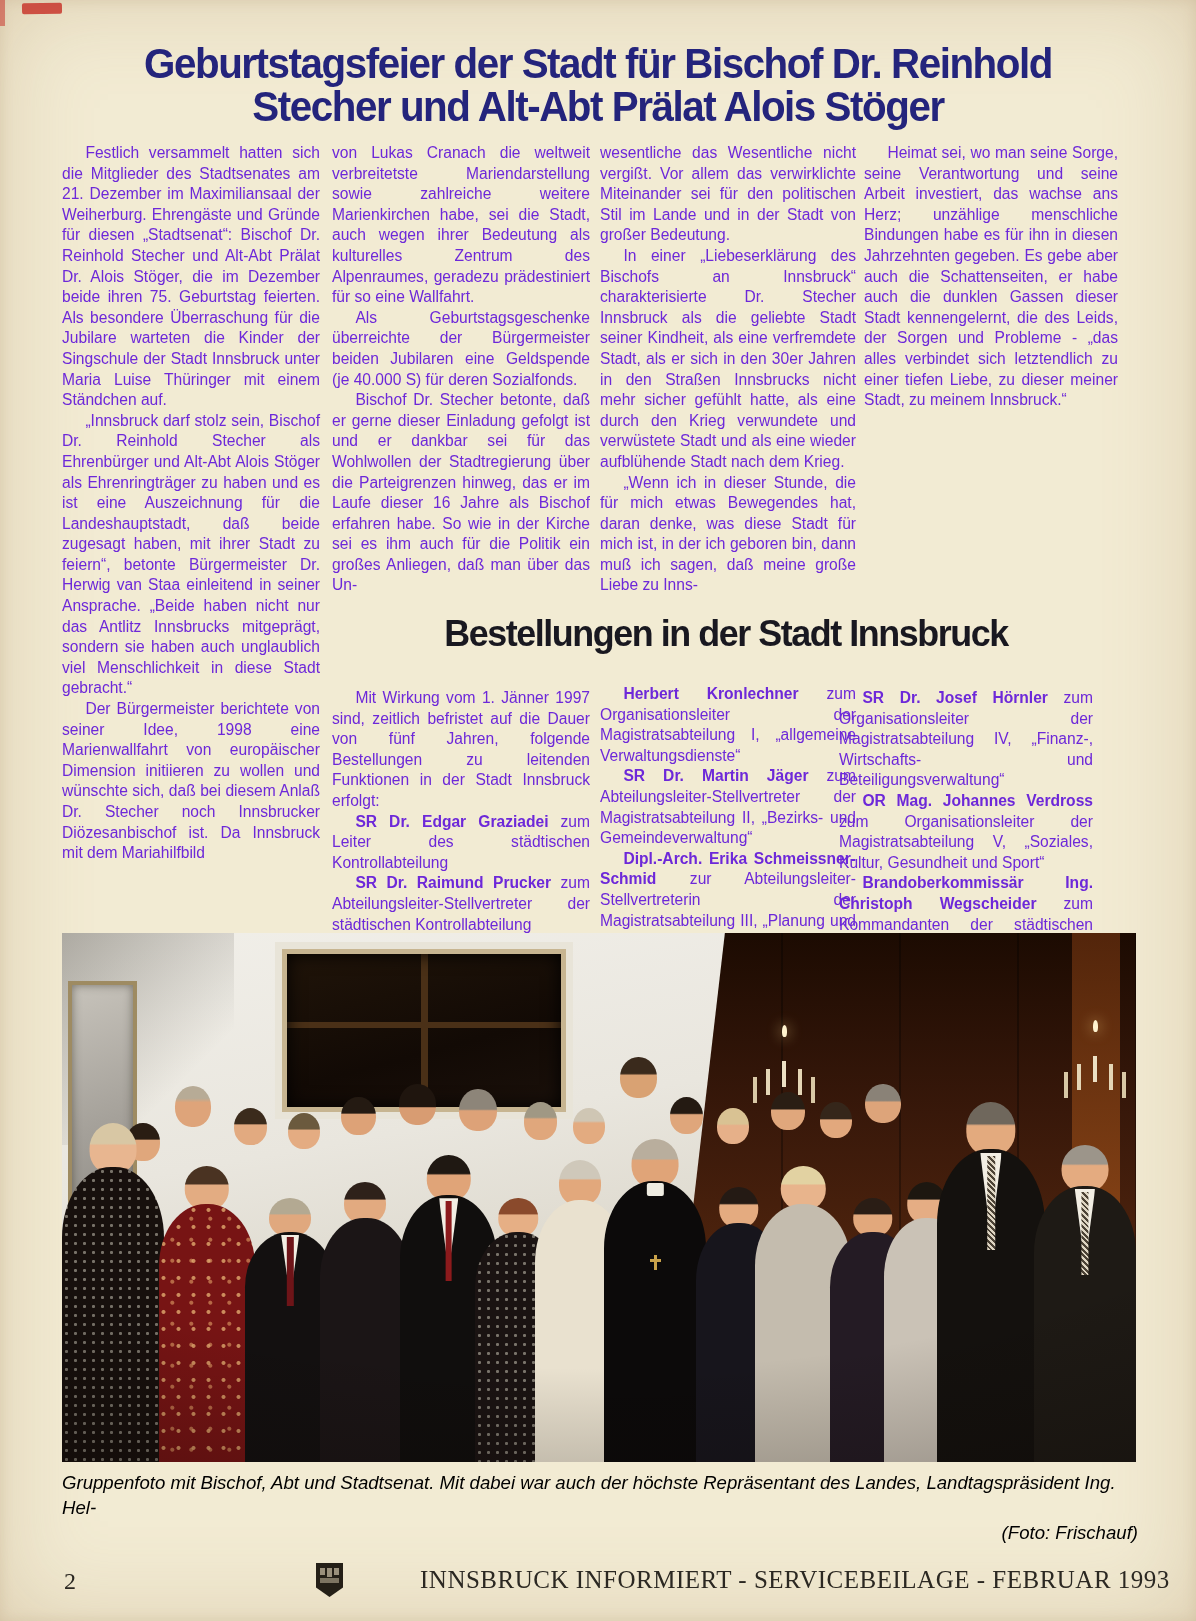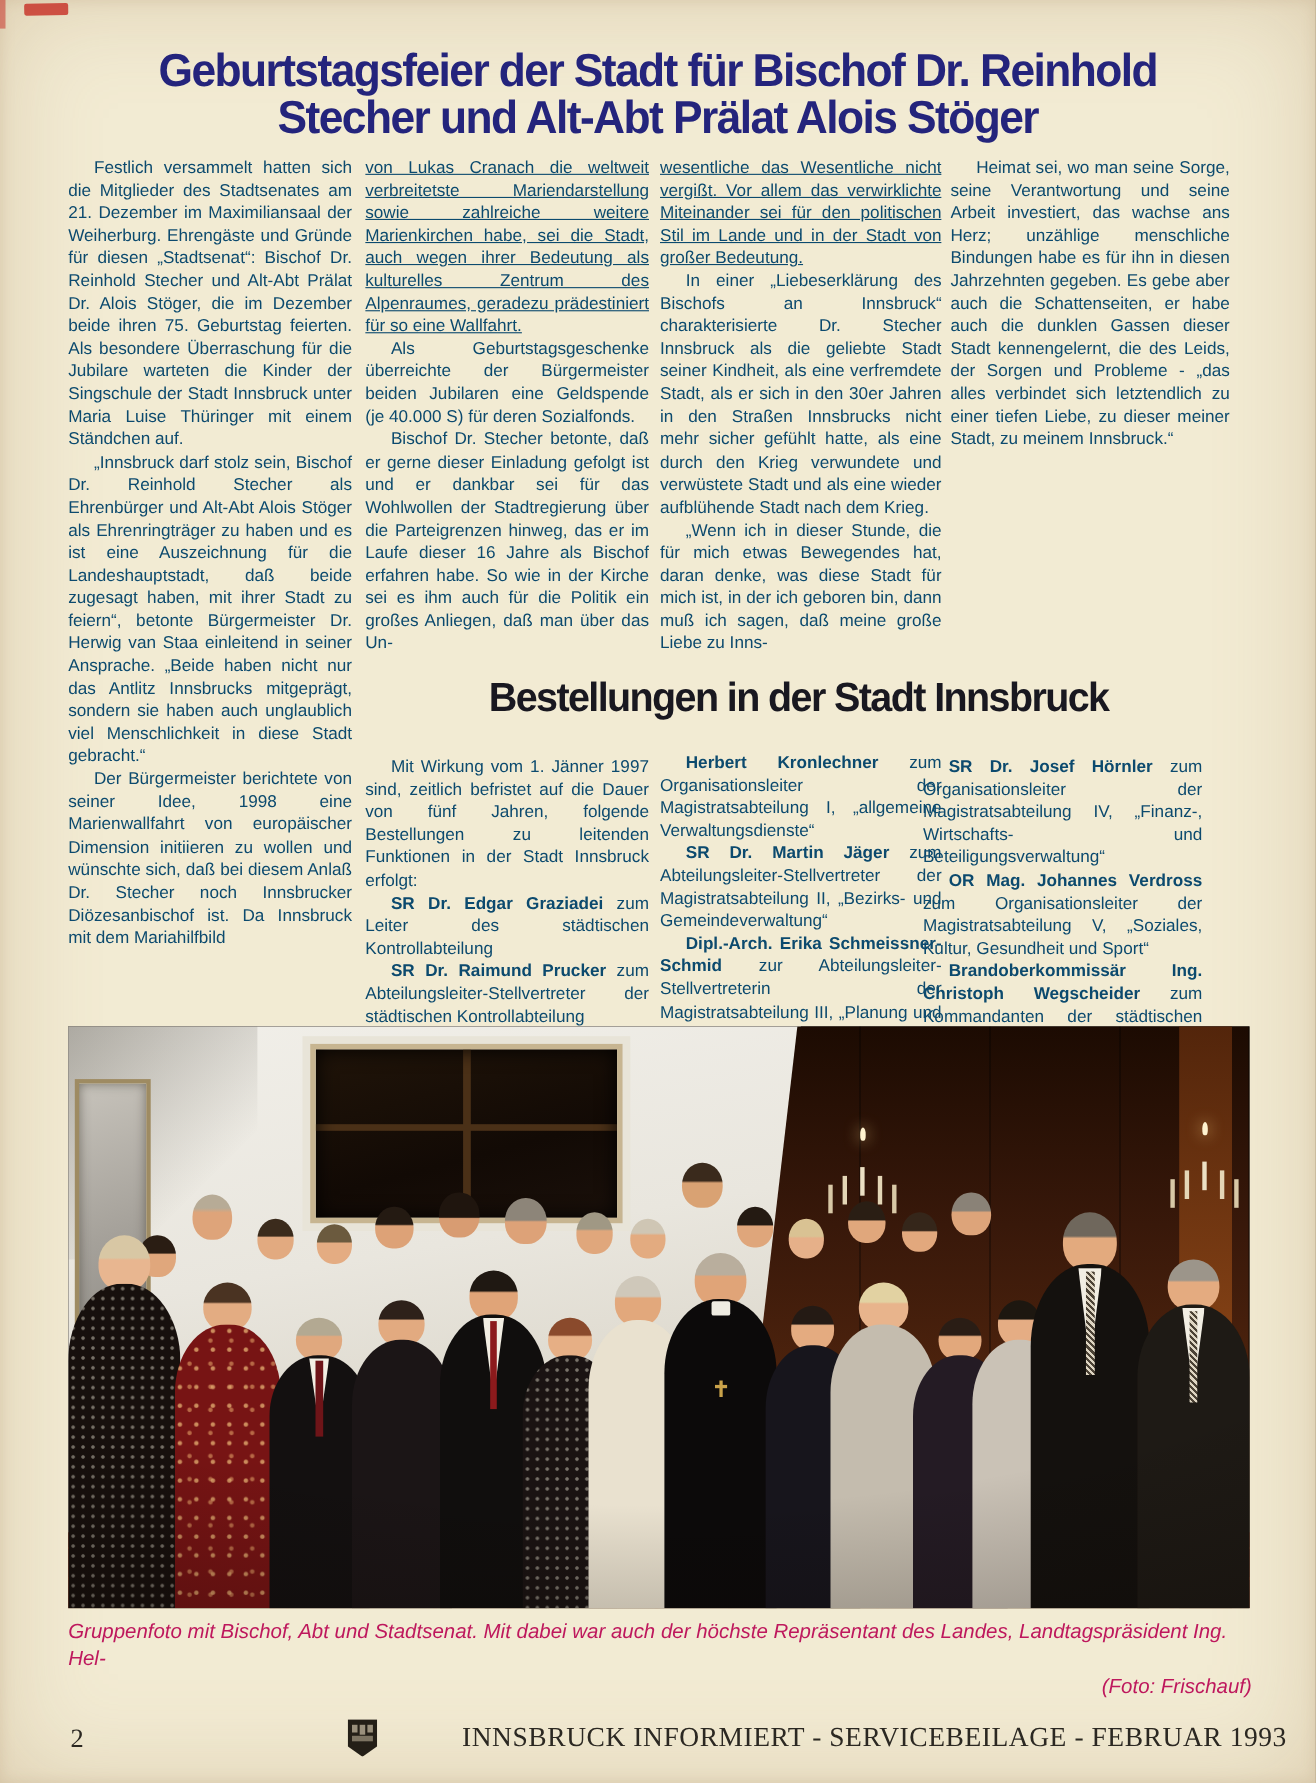--- a/index.html
+++ b/index.html
@@ -19,23 +19,23 @@
     color:#24247c;font-weight:700;font-size:42px;line-height:43px;letter-spacing:-1.5px;
     transform:scaleX(.96);
   }
   
   h2.head2{
     position:absolute;left:318px;top:614px;width:816px;margin:0;text-align:center;
     color:#191820;font-weight:700;font-size:37px;line-height:40px;letter-spacing:-1.5px;
     transform:scaleX(.97);
   }
 
-  .col{position:absolute;font-size:15.6px;line-height:20.6px;text-align:justify;color:#0c4a6e;}
+  .col{position:absolute;font-size:15.6px;line-height:20.6px;text-align:justify;color:#6d28d9;}
   .col p{margin:0;text-indent:1.5em;}
-  .col p.noind{text-indent:0;text-decoration:underline;}
+  .col p.noind{text-indent:0;}
   .c1{left:62px;top:143px;width:258px;height:790px;}
   .c2{left:332px;top:143px;width:258px;height:478px;overflow:hidden;}
   .c3{left:600px;top:143px;width:256px;height:478px;overflow:hidden;}
   .c4{left:864px;top:143px;width:254px;height:478px;overflow:hidden;}
   .ca{left:332px;top:688px;width:258px;height:218px;}
   .cb{left:600px;top:684px;width:256px;height:218px;}
   .cc{left:839px;top:688px;width:254px;height:218px;}
   .entry .nm{font-weight:700;}
 
   
@@ -86,21 +86,21 @@
   .p .t{position:absolute;top:15%;left:50%;transform:translateX(-50%);width:7%;height:26%;z-index:3;background:var(--tie,#6e1418);}
   .p .t.str{background:repeating-linear-gradient(45deg,#ded5c2 0 2px,#4c4336 2px 4px);}
   .p .x{position:absolute;top:36%;left:49%;width:3px;height:15px;background:#c9a24a;z-index:3;}
   .p .x::before{content:'';position:absolute;top:4px;left:-4px;width:11px;height:3px;background:#c9a24a;}
   .p .clr{position:absolute;top:13.5%;left:50%;transform:translateX(-50%);width:16%;height:4%;background:#efece2;z-index:2;border-radius:2px;}
   .p.flor::after{background-image:radial-gradient(circle at 30% 35%,rgba(225,170,110,.8) 1.5px,transparent 2.5px),radial-gradient(circle at 70% 70%,rgba(210,140,90,.7) 1.5px,transparent 2.5px);background-size:15px 17px,19px 21px;}
   .p.pat::after{background-image:radial-gradient(circle at 50% 50%,rgba(200,195,180,.55) 1.2px,transparent 2px);background-size:9px 9px;}
 
   
   .caption{position:absolute;left:62px;top:1470px;width:1076px;
-    font-style:italic;font-size:18.6px;line-height:25px;color:#be185d;}
+    font-style:italic;font-size:18.6px;line-height:25px;color:#000000;}
   .caption .credit{float:right;}
 
   
   .footer{position:absolute;left:0;top:1560px;width:1196px;height:50px;font-family:"Liberation Serif",serif;color:#2b2822;}
   .pageno{position:absolute;left:64px;top:8px;font-size:24px;}
   .crest{position:absolute;left:316px;top:3px;width:27px;height:34px;background:#241f17;
     clip-path:polygon(0 0,100% 0,100% 72%,50% 100%,0 72%);}
   .crest::before{content:'';position:absolute;left:4px;top:5px;right:4px;height:16px;
     background:
       linear-gradient(#9a907c,#9a907c) 0 0/5px 7px no-repeat,

